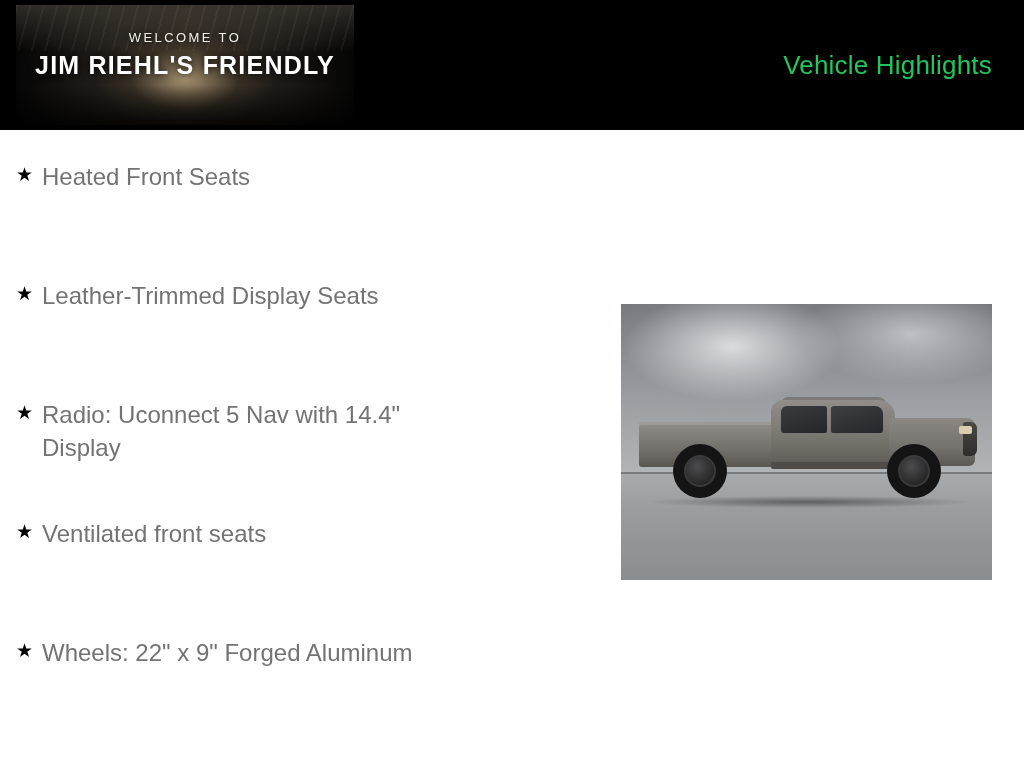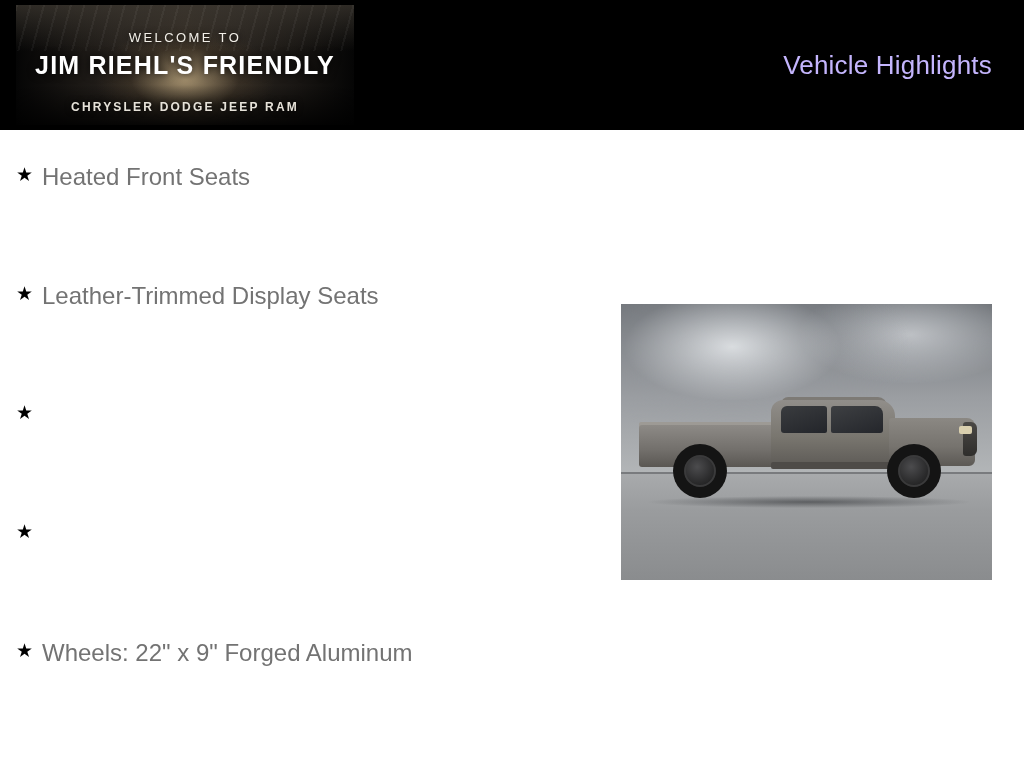--- a/index.html
+++ b/index.html
@@ -82,21 +82,21 @@
     font-weight: 700;
     letter-spacing: 2.2px;
     line-height: 1;
     text-shadow: 0 0 6px rgba(0,0,0,0.9);
   }
 
   .header-title {
     position: absolute;
     right: 32px;
     top: 50px;
-    color: #c4b5fd;
+    color: #22c55e;
     font-size: 26px;
     font-weight: 400;
     letter-spacing: 0.2px;
   }
 
   
   .content {
     position: relative;
     width: 1024px;
     height: 638px;
@@ -260,43 +260,45 @@
 </style>
 </head>
 <body>
 
 <div class="header">
 
   <div class="logo-block">
     <div class="logo-text-wrap">
       <div class="logo-welcome">WELCOME TO</div>
       <div class="logo-name">JIM RIEHL'S FRIENDLY</div>
-      <div class="logo-brands">CHRYSLER  DODGE  JEEP  RAM</div>
     </div>
   </div>
 
   <div class="header-title">Vehicle Highlights</div>
 </div>
 
 <div class="content">
 
   <ul class="bullet-list">
     <li class="bullet-item">
       <span class="bullet-star">★</span>
       <span class="bullet-text">Heated Front Seats</span>
     </li>
     <li class="bullet-item">
       <span class="bullet-star">★</span>
       <span class="bullet-text">Leather-Trimmed Display Seats</span>
     </li>
     <li class="bullet-item">
       <span class="bullet-star">★</span>
-    </li>
-    <li class="bullet-item">
-      <span class="bullet-star">★</span>
+      <span class="bullet-text">Radio: Uconnect 5 Nav with 14.4"
+Display</span>
+    </li>
+    <li class="bullet-item">
+      <span class="bullet-star">★</span>
+      <span class="bullet-text">Ventilated front seats</span>
     </li>
     <li class="bullet-item">
       <span class="bullet-star">★</span>
       <span class="bullet-text">Wheels: 22" x 9" Forged Aluminum</span>
     </li>
   </ul>
 
   <div class="vehicle-photo">
     <div class="sky"></div>
     <div class="ground"></div>

